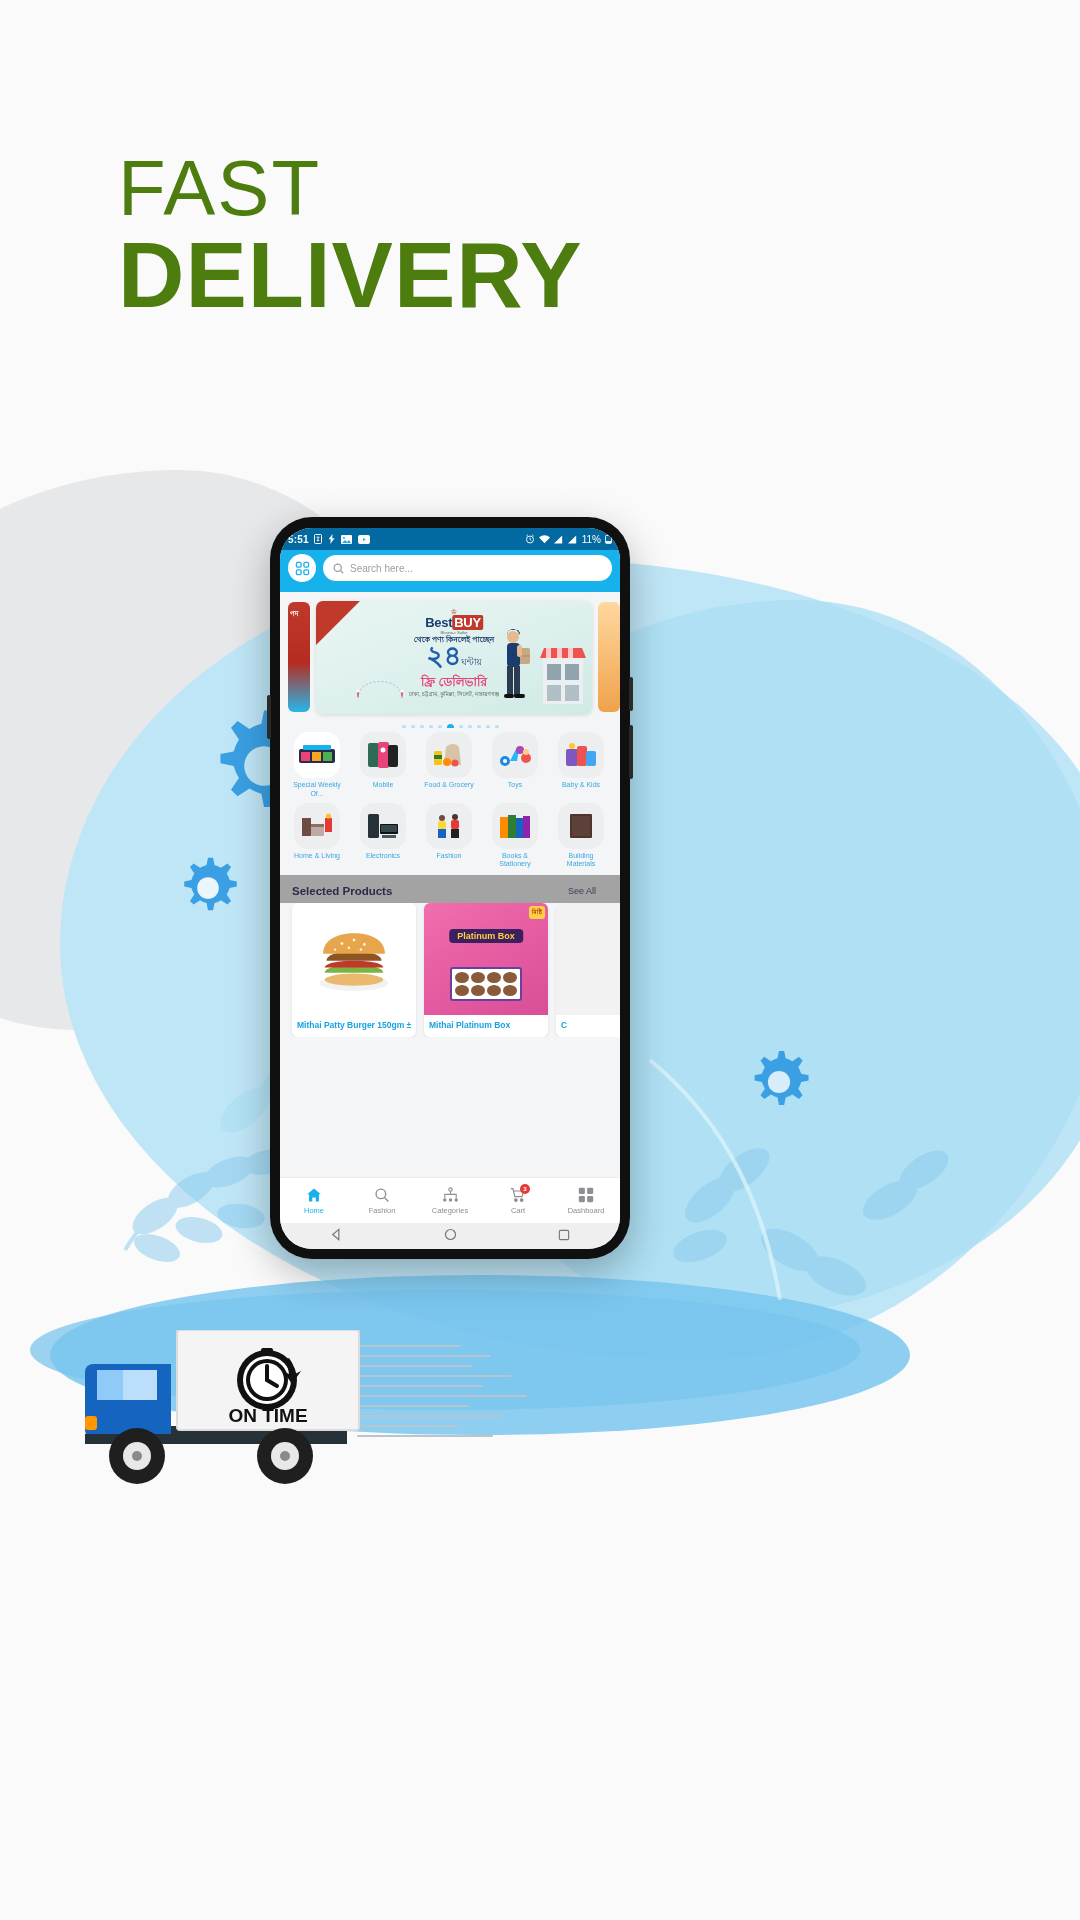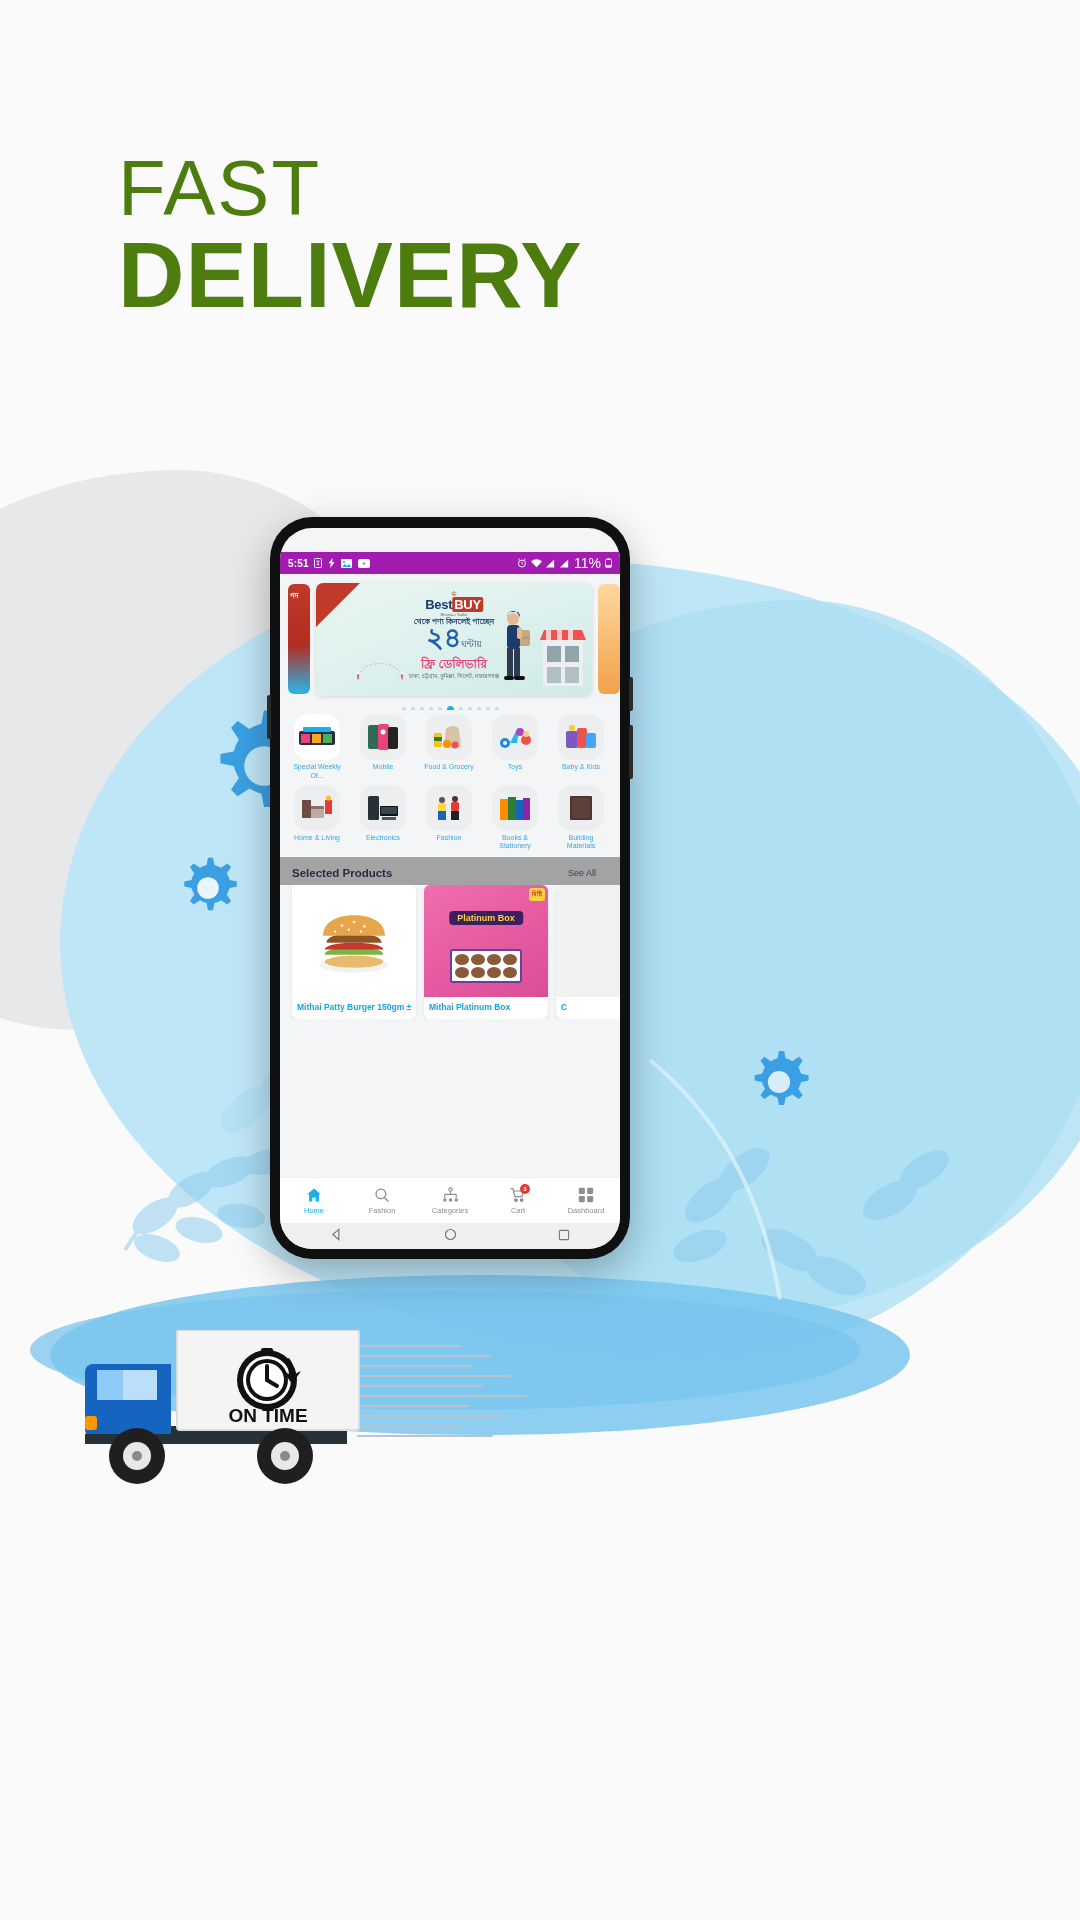--- a/index.html
+++ b/index.html
@@ -114,36 +114,35 @@
     background: #f4f5f7;
     border-radius: 32px;
     overflow: hidden;
     position: relative;
     display: flex;
     flex-direction: column;
   }
 
   
   .statusbar {
-    background: #a21caf;
+    background: #0369a1;
     height: 22px;
     display: flex;
     align-items: center;
     padding: 0 8px;
     color: #fff;
     font-size: 10px;
     flex: 0 0 auto;
     gap: 5px;
-    margin-top: 24px;
   }
   .sb-time { font-weight: 600; font-size: 10px; letter-spacing: .2px; }
   .sb-icons-left { display: flex; align-items: center; gap: 6px; }
   .sb-spacer { flex: 1; }
   .sb-icons-right { display: flex; align-items: center; gap: 4px; }
-  .sb-batt-txt { font-size: 14px; font-weight: 500; }
+  .sb-batt-txt { font-size: 10px; font-weight: 500; }
   .sb-ic { display: block; }
 
   
   .appbar {
     background: #17b2ec;
     padding: 4px 8px 10px 8px;
     display: flex;
     align-items: center;
     gap: 7px;
     flex: 0 0 auto;
@@ -538,20 +537,37 @@
           </svg>
         <span class="sb-batt-txt">11%</span>
         <svg class="sb-ic" width="7" height="10" viewBox="0 0 8 11" fill="none" stroke="#fff" stroke-width="1">
             <rect x=".5" y="1.5" width="7" height="9" rx="1"></rect>
             <path d="M2.6 1.5V.5h2.8v1" fill="#fff"></path>
             <rect x="1.6" y="8.4" width="4.8" height="1.4" fill="#fff"></rect>
           </svg>
       </span>
     </div>
 
+    <div class="appbar">
+      <div class="grid-btn">
+        <svg width="15" height="15" viewBox="0 0 16 16" fill="none" stroke="#17b2ec" stroke-width="1.4">
+          <rect x="1.5" y="1.5" width="5" height="5" rx="1.4"></rect>
+          <rect x="9.5" y="1.5" width="5" height="5" rx="1.4"></rect>
+          <rect x="1.5" y="9.5" width="5" height="5" rx="1.4"></rect>
+          <rect x="9.5" y="9.5" width="5" height="5" rx="1.4"></rect>
+        </svg>
+      </div>
+      <div class="searchbox">
+        <svg class="s-ic" width="11" height="11" viewBox="0 0 14 14" fill="none" stroke="#9aa0a6" stroke-width="1.6">
+            <circle cx="6" cy="6" r="4.6"></circle>
+            <path d="M9.6 9.6 13 13"></path>
+          </svg>
+        <span class="s-ph">Search here...</span>
+      </div>
+    </div>
 
     <div class="content">
 
       <div class="banner-wrap">
         <div class="banner-row">
           <div class="banner-side left">
             <span class="bs-txt">পদ</span>
           </div>
 
           <div class="banner-main">

